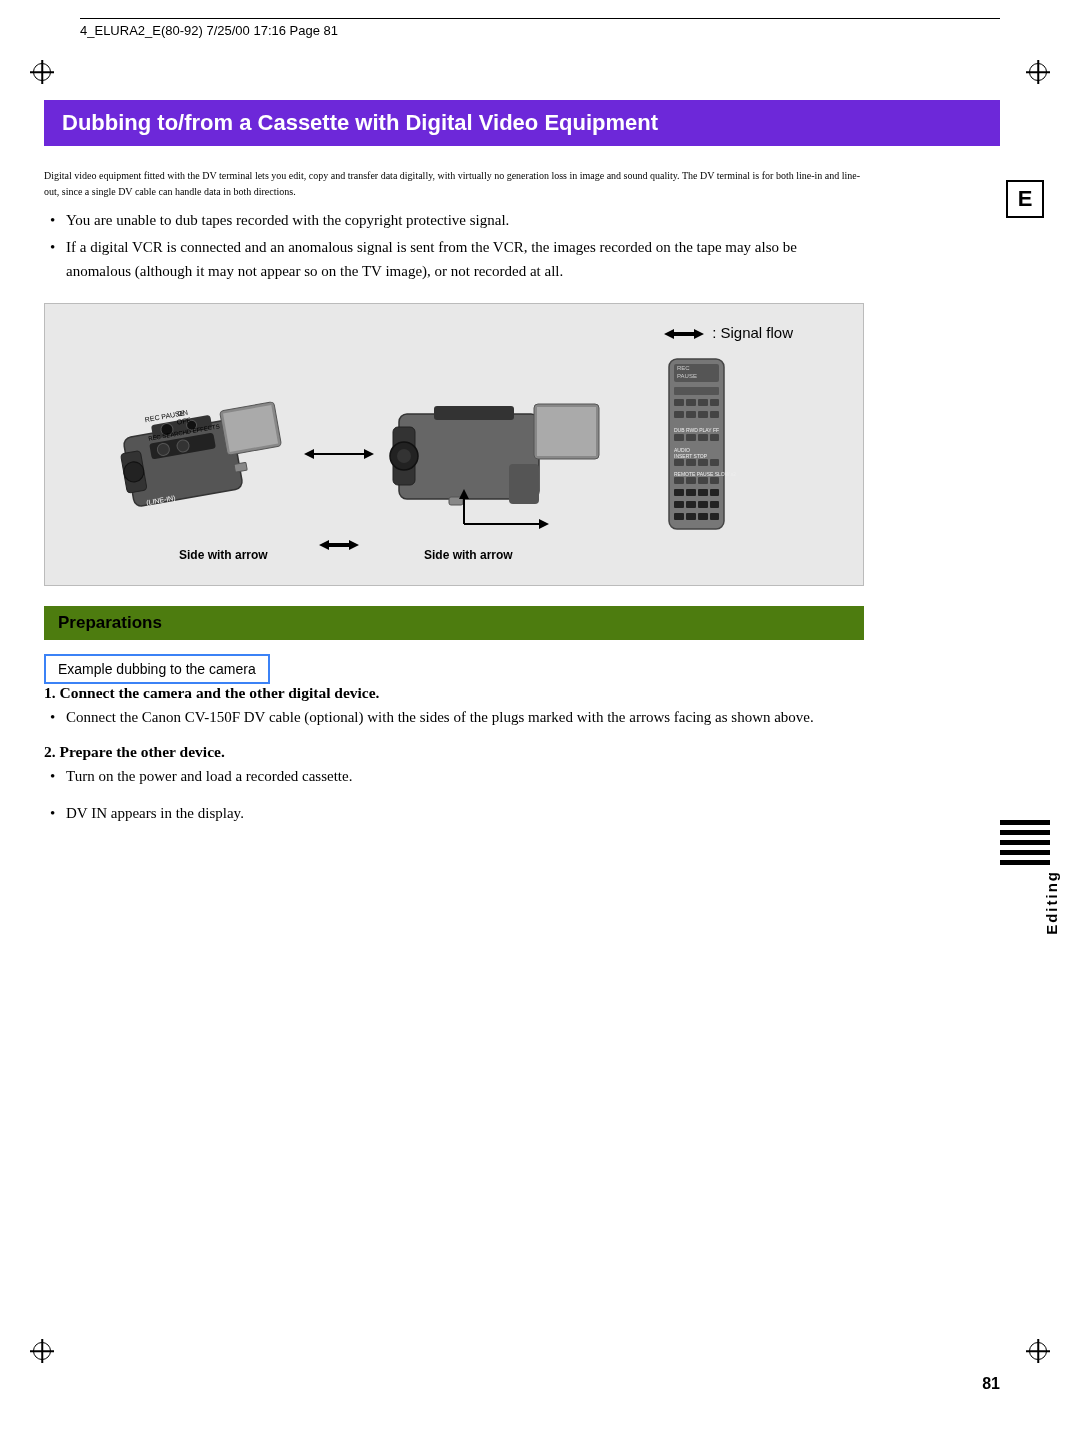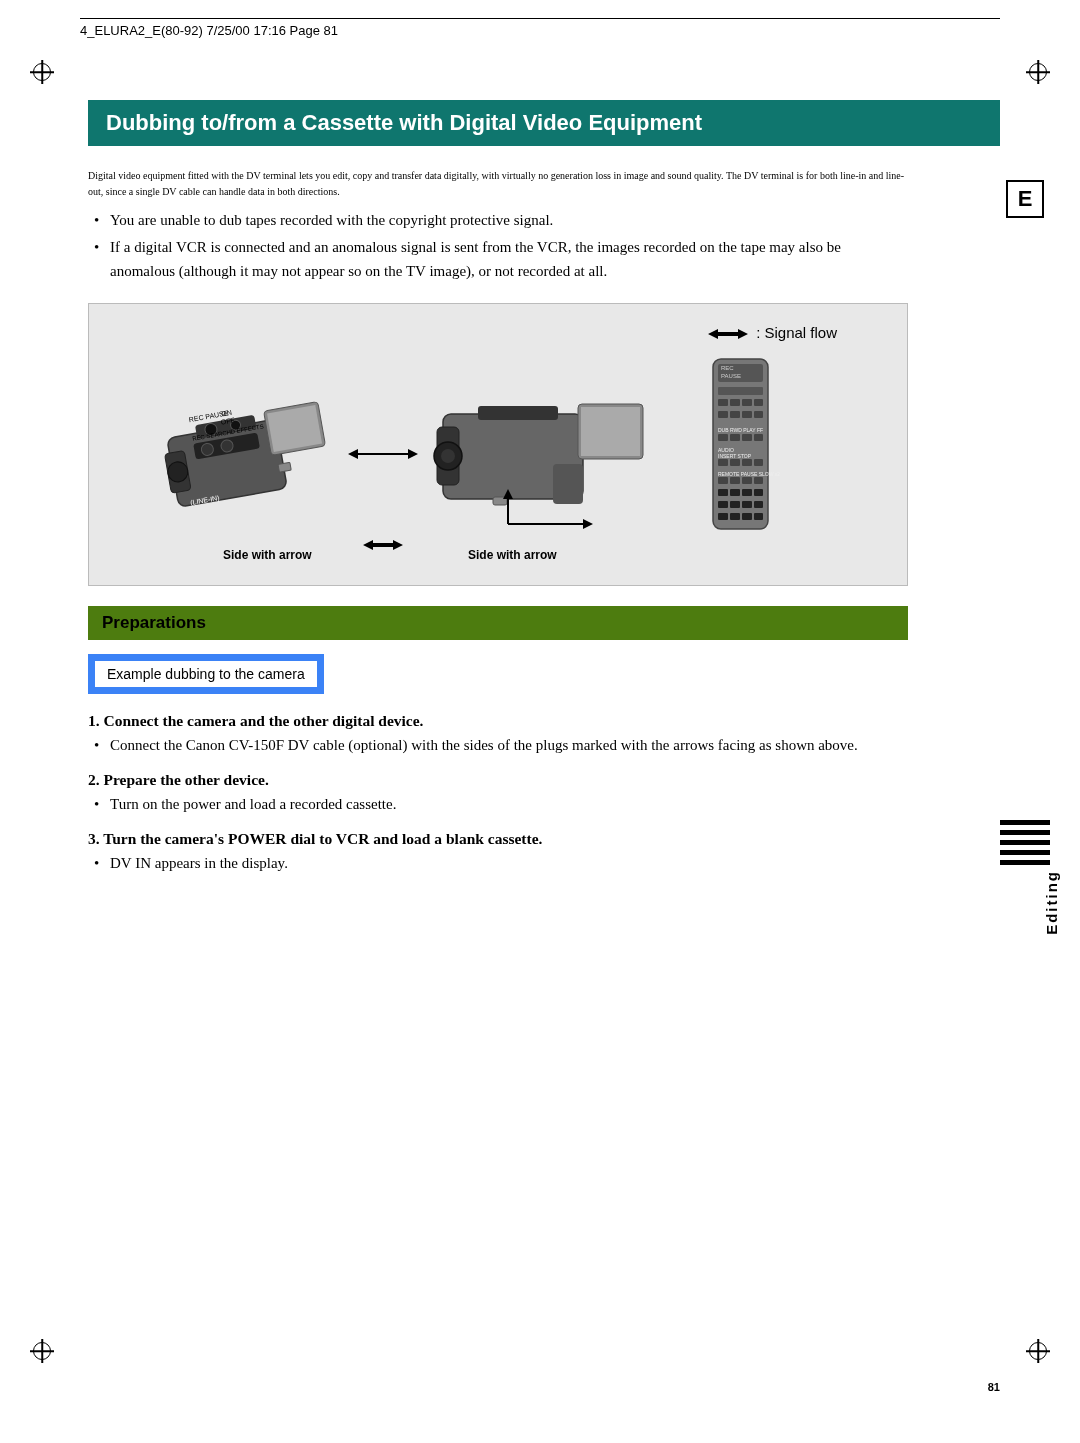--- a/index.html
+++ b/index.html
@@ -10,21 +10,21 @@
       min-height: 1443px;
       position: relative;
       color: #000;
     }
 
     .page-container {
       width: 1080px;
       min-height: 1443px;
       background: #fff;
       position: relative;
-      padding: 40px 80px 60px 88px;
+      padding: 40px 80px 60px 44px;
     }
 
     
     .header-bar {
       position: absolute;
       top: 18px;
       left: 80px;
       right: 80px;
       display: flex;
       align-items: center;
@@ -81,21 +81,21 @@
       background: #000;
     }
 
     
     .main-content {
       margin-top: 60px;
     }
 
     
     .page-title {
-      background: #0f766e;
+      background: #6d28d9;
       color: #fff;
       padding: 10px 18px;
       font-size: 22px;
       font-weight: bold;
       font-family: Arial, sans-serif;
       margin-bottom: 22px;
       display: inline-block;
       width: 100%;
     }
 
@@ -149,45 +149,44 @@
       padding: 7px 14px;
       font-size: 17px;
       font-weight: bold;
       font-family: Arial, sans-serif;
       margin-bottom: 14px;
       max-width: 820px;
       display: block;
     }
 
     .example-box {
-      border: 7px solid #3b82f6;
+      border: 2px solid #3b82f6;
       padding: 5px 12px;
       font-size: 14px;
       display: inline-block;
-      margin-bottom: 18px;
       font-family: Arial, sans-serif;
     }
 
     
     .step {
       margin-bottom: 14px;
       max-width: 820px;
     }
     .step-title {
       font-size: 15.5px;
       font-weight: bold;
       margin-bottom: 4px;
     }
 
     
     .page-number {
       position: absolute;
       bottom: 50px;
       right: 80px;
-      font-size: 11px;
+      font-size: 16px;
       font-weight: bold;
       font-family: Arial, sans-serif;
     }
 
     
     .cross-mark {
       position: absolute;
       width: 24px;
       height: 24px;
     }
@@ -447,24 +446,20 @@
         <span>2.</span>
         <span>Prepare the other device.</span>
       </div>
       <ul class="bullet-list">
         <li>Turn on the power and load a recorded cassette.</li>
       </ul>
     </div>
 
     
     <div class="step">
-      <div class="step-title">
-        <span>3.</span>
-        <span>Turn the camera's POWER dial to VCR and load a blank cassette.</span>
-      </div>
       <ul class="bullet-list">
         <li>DV IN appears in the display.</li>
       </ul>
     </div>
 
   </div>
 
   <div class="page-number">81</div>
 
 </div>

